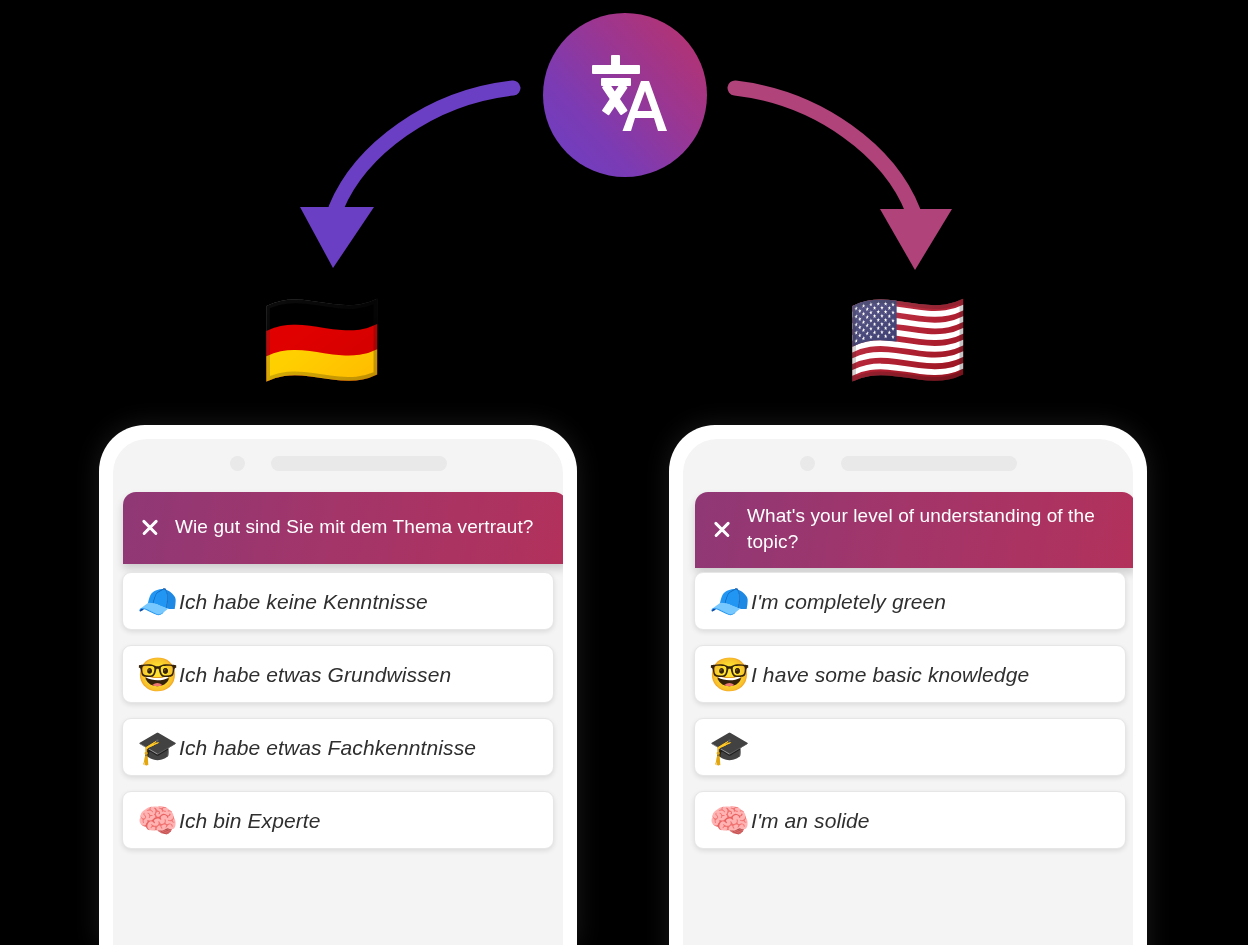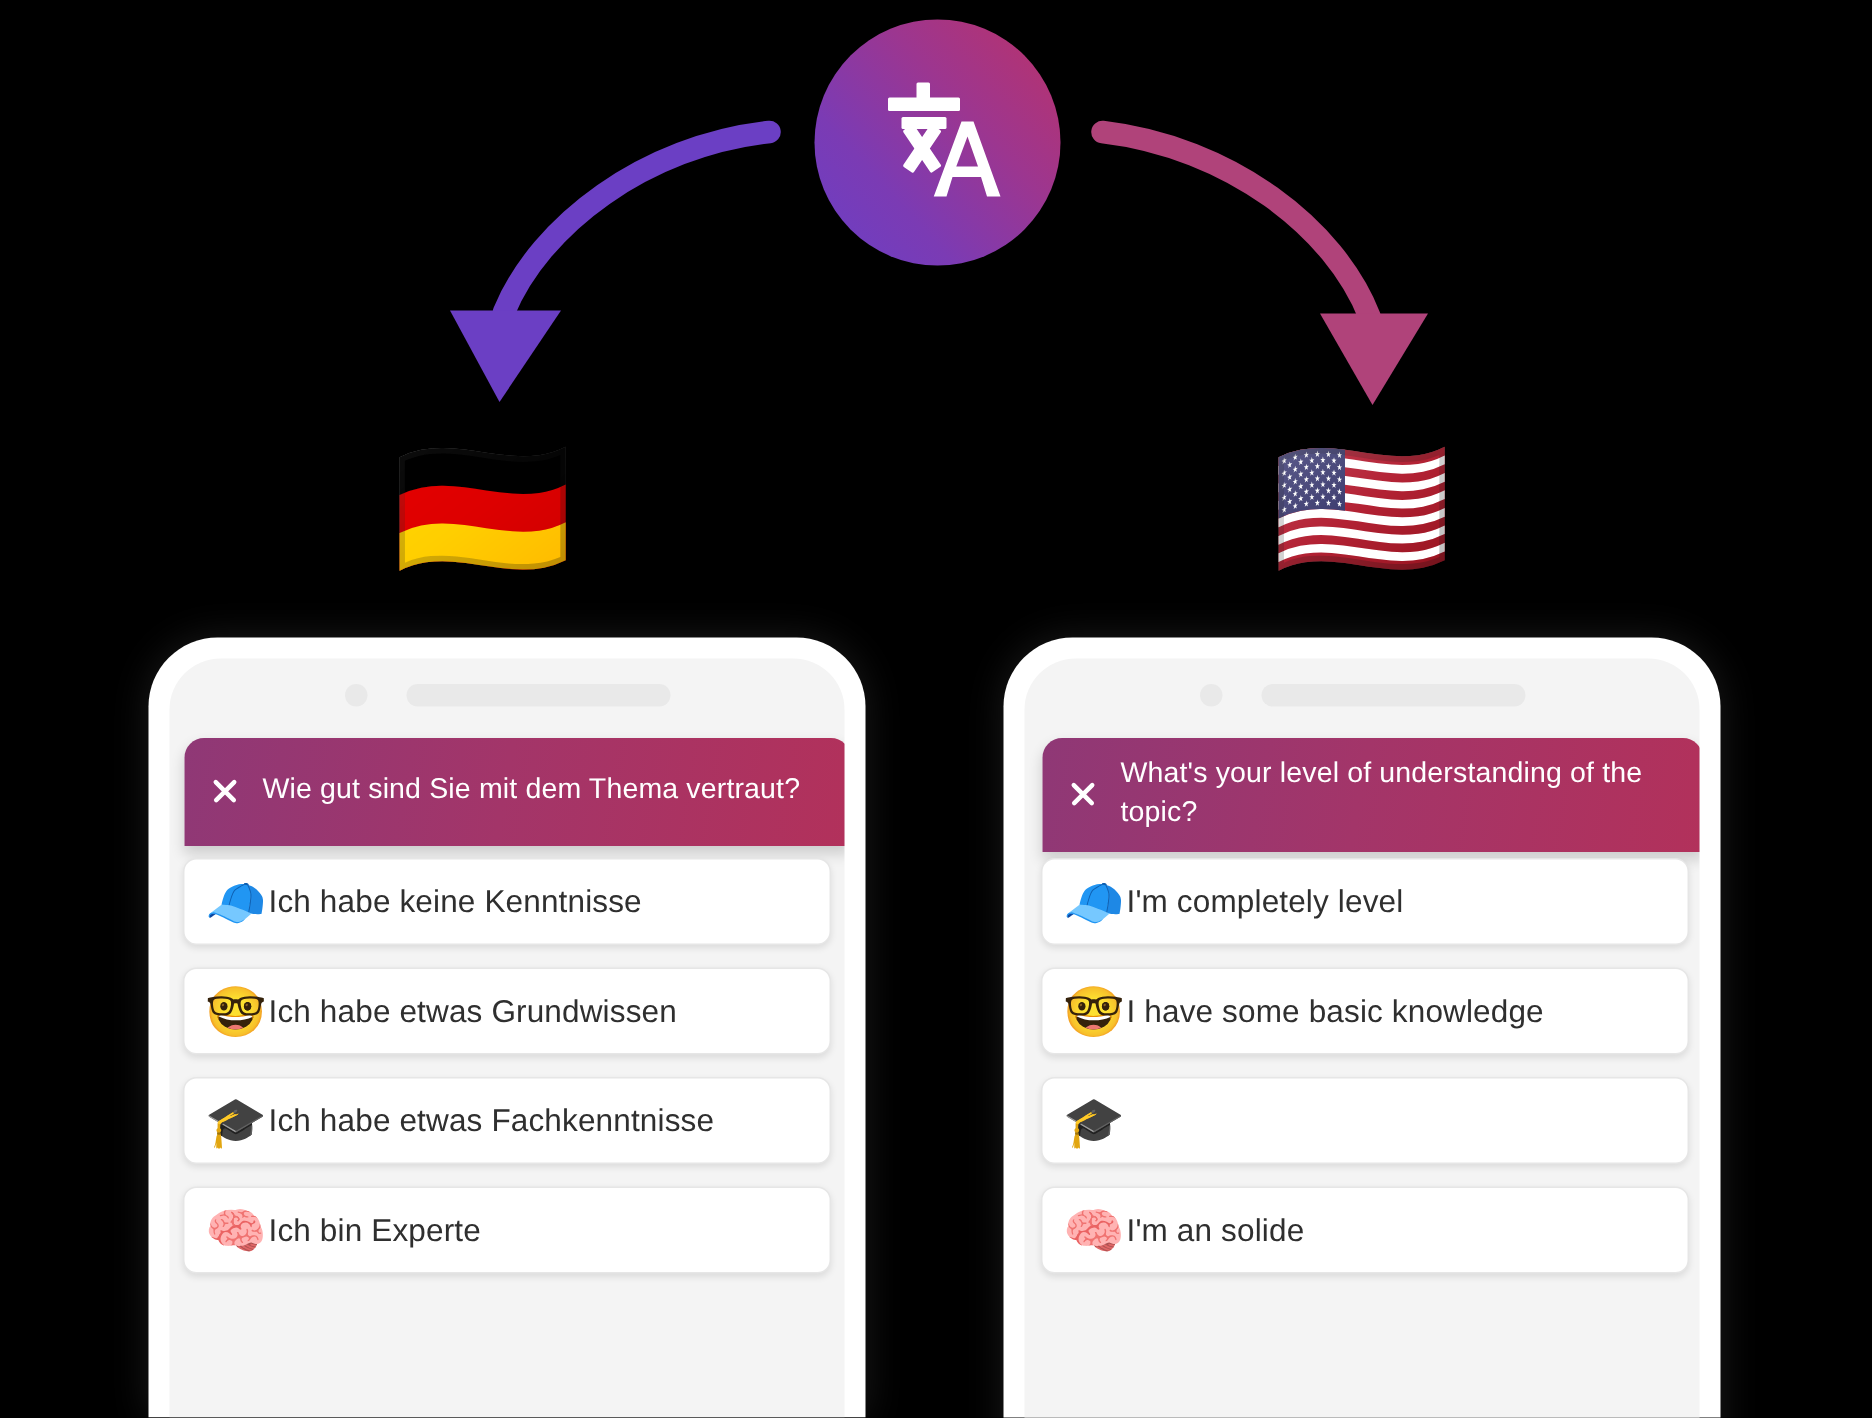--- a/index.html
+++ b/index.html
@@ -178,20 +178,21 @@
     font-size: 33px;
     line-height: 1;
     user-select: none;
   }
   .option-label {
     color: #2f2f2f;
     font-size: 21px;
     line-height: 25px;
     letter-spacing: 0.1px;
     white-space: nowrap;
+    font-style: italic;
   }
 
   
   .phone-right .survey-header { left: 12px; right: -2px; }
   .phone-right .options { left: 11px; right: 7px; }
 </style>
 </head>
 <body>
 
 <div class="stage">
@@ -265,21 +266,21 @@
       </div>
 
       <div class="survey-header">
         <div class="close-x"></div>
         <div class="survey-title">What's your level of understanding of the topic?</div>
       </div>
 
       <div class="options">
         <div class="option">
           <span class="option-emoji">🧢</span>
-          <span class="option-label">I'm completely level</span>
+          <span class="option-label">I'm completely green</span>
         </div>
         <div class="option">
           <span class="option-emoji">🤓</span>
           <span class="option-label">I have some basic knowledge</span>
         </div>
         <div class="option">
           <span class="option-emoji">🎓</span>
         </div>
         <div class="option">
           <span class="option-emoji">🧠</span>

